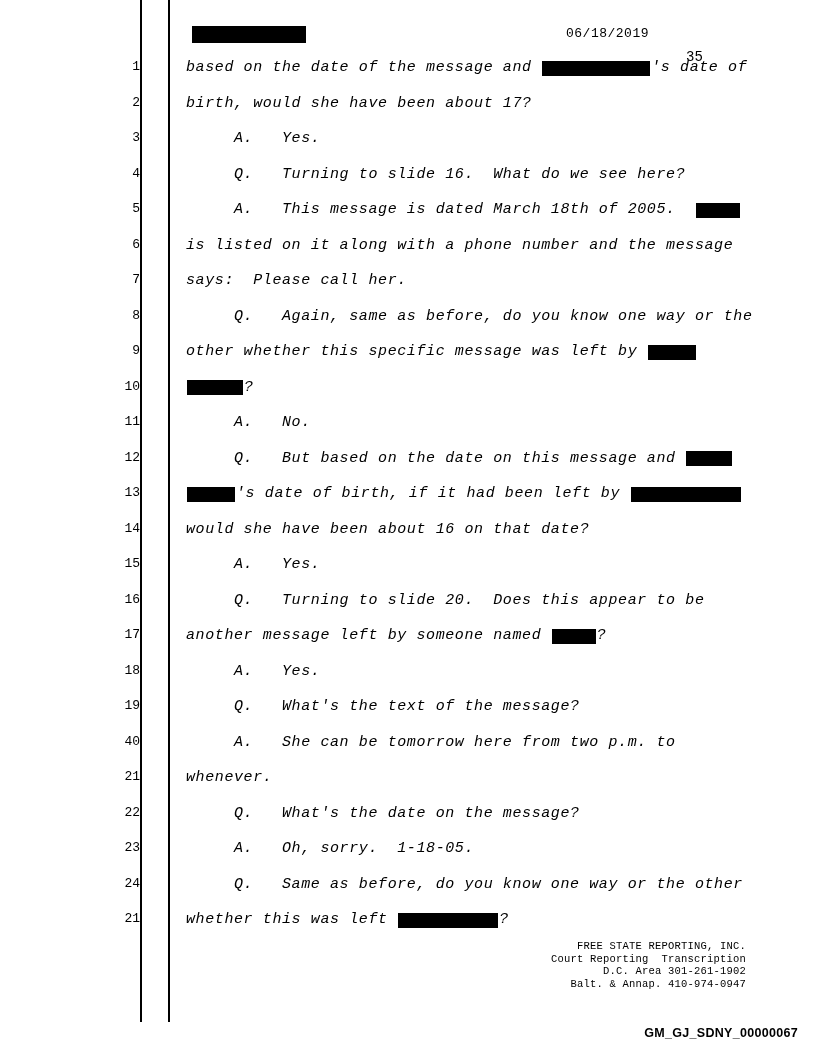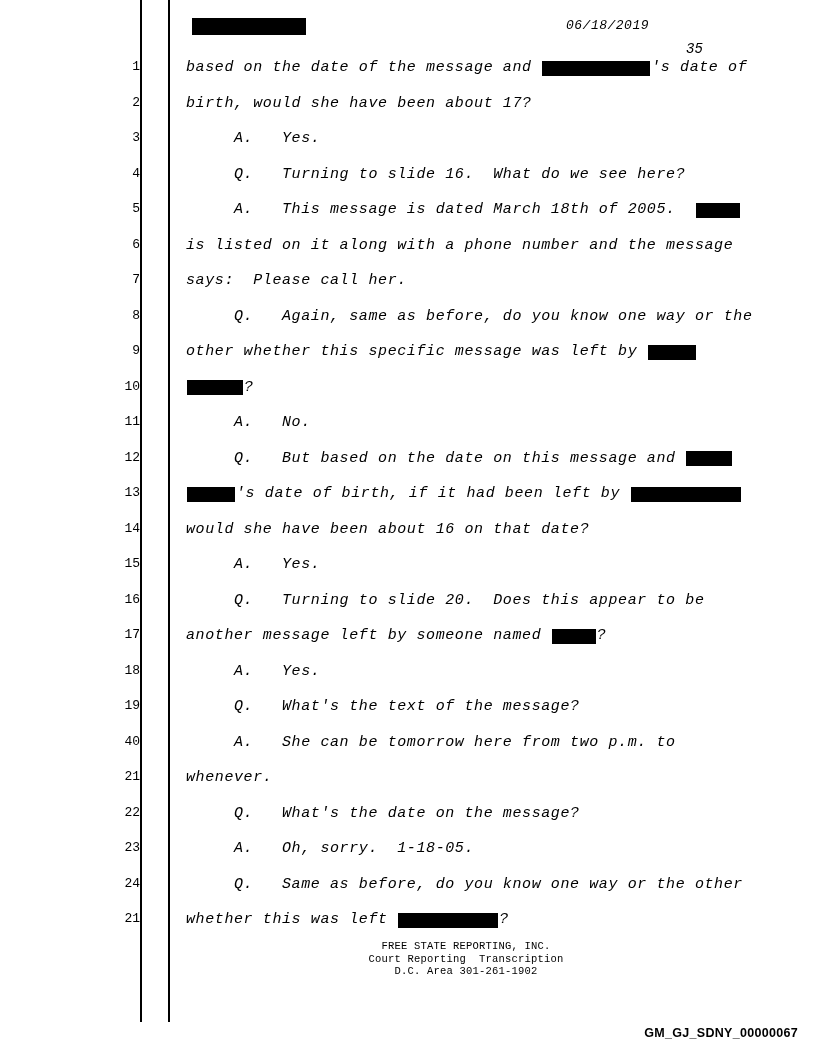--- a/index.html
+++ b/index.html
@@ -33,24 +33,23 @@
     left: 0;
     top: 0;
     width: 816px;
     height: 1056px;
   }
 
   
   .header {
     position: absolute;
     left: 186px;
-    top: 16px;
+    top: 24px;
     width: 560px;
     height: 24px;
-    font-style: italic;
   }
   .redaction {
     display: inline-block;
     background: #000000;
     vertical-align: middle;
     height: 15px;
   }
   .header-redaction {
     position: absolute;
     left: 6px;
@@ -109,21 +108,21 @@
     top: 1px;
     margin: 0 1px;
   }
 
   
   .footer {
     position: absolute;
     left: 186px;
     top: 940px;
     width: 560px;
-    text-align: center;
+    text-align: right;
     font-size: 10.5px;
     line-height: 12.6px;
     letter-spacing: 0.2px;
   }
   .footer div { white-space: pre; }
 
   .bates {
     position: absolute;
     right: 18px;
     top: 1026px;
@@ -172,17 +171,18 @@
       <div class="line"><span class="line-no">22</span><span class="line-text">     Q.   What's the date on the message?</span></div>
       <div class="line"><span class="line-no">23</span><span class="line-text">     A.   Oh, sorry.  1-18-05.</span></div>
       <div class="line"><span class="line-no">24</span><span class="line-text">     Q.   Same as before, do you know one way or the other</span></div>
       <div class="line"><span class="line-no">21</span><span class="line-text">whether this was left <span class="redaction" style="width: 100px;"></span>?</span></div>
     </div>
 
   <div class="footer">
     <div>FREE STATE REPORTING, INC.</div>
     <div>Court Reporting  Transcription</div>
     <div>D.C. Area 301-261-1902</div>
+    <div>Balt. &amp; Annap. 410-974-0947</div>
   </div>
 
   <div class="bates">GM_GJ_SDNY_00000067</div>
 
 </div>
 
 </body></html>

